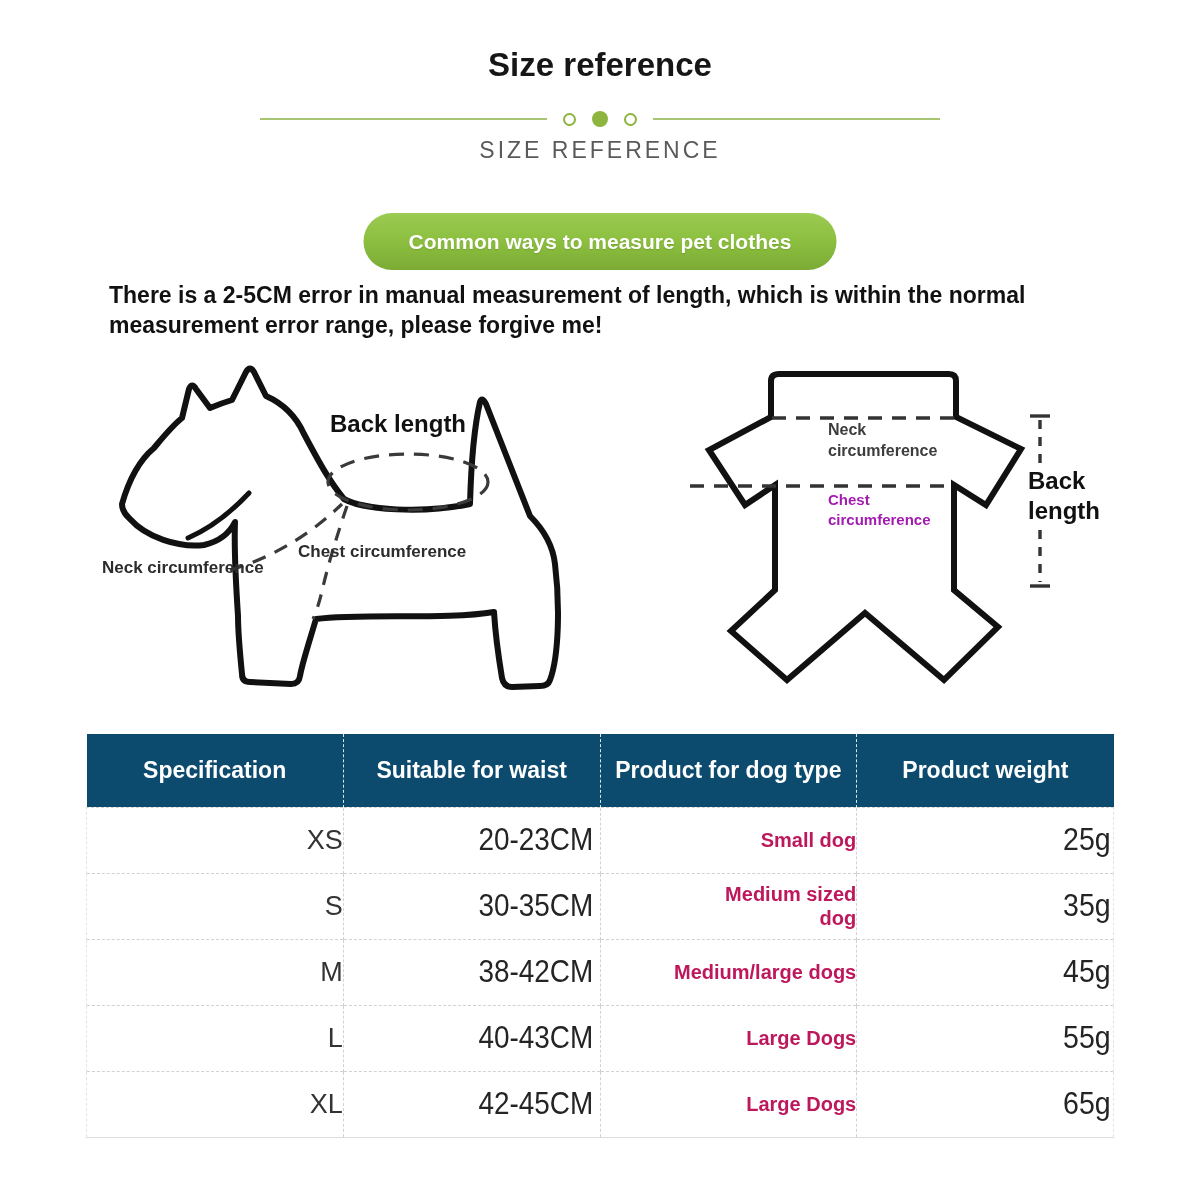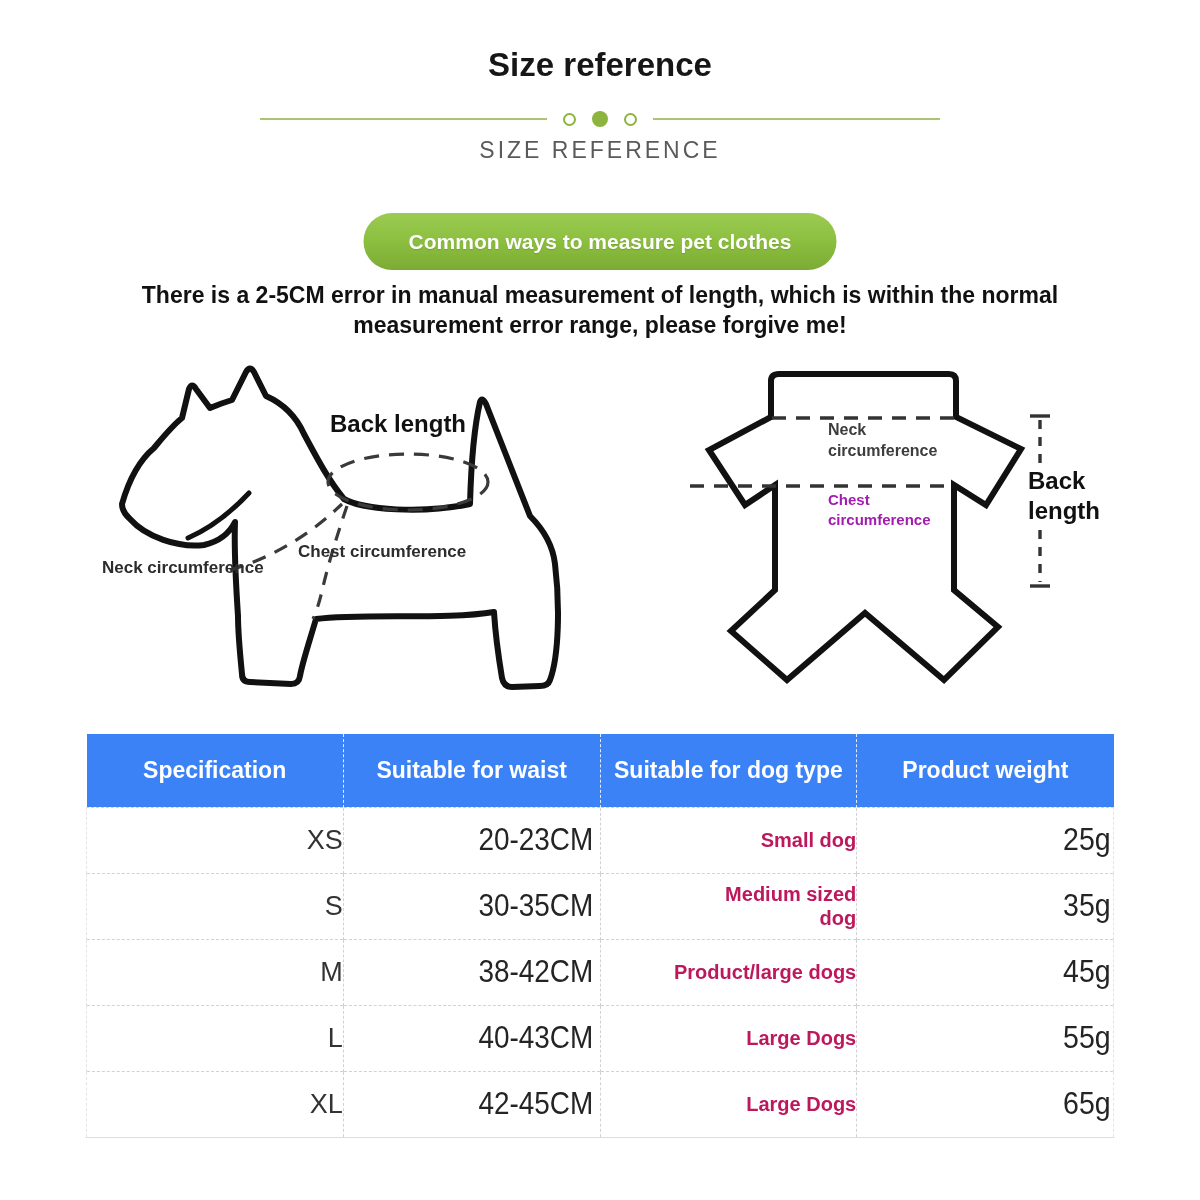--- a/index.html
+++ b/index.html
@@ -36,22 +36,22 @@
   .pill {
     position:absolute; top:195px; left:50%; transform:translateX(-50%);
     min-width:473px; height:57px; padding:0 44px;
     border-radius:29px;
     background:linear-gradient(180deg,#9bcb51 0%, #8abd3e 55%, #7cab35 100%);
     color:#ffffff; font-size:21px; font-weight:700;
     display:flex; align-items:center; justify-content:center;
     text-shadow:0 1px 1px rgba(90,120,30,.35);
   }
   .disclaimer {
-    position:absolute; top:262px; left:100px; width:1000px;
-    text-align:center; font-size:23px; font-weight:700; line-height:1.32;
+    position:absolute; top:262px; left:109px; width:1000px;
+    font-size:23px; font-weight:700; line-height:1.32;
     color:#111111;
   }
 
   
   .diagram { position:absolute; }
   .dog-diagram { top:338px; left:92px; width:510px; height:350px; }
   .garment-diagram { top:342px; left:688px; width:440px; height:330px; }
   .diagram svg { position:absolute; top:0; left:0; }
   .diag-label { position:absolute; font-weight:700; color:#2c2c2c; }
   .lbl-dog-back    { top:54px;  left:238px; font-size:24px; color:#111; }
@@ -61,21 +61,21 @@
   .lbl-gar-chest   { top:130px; left:140px; font-size:15px; line-height:1.35; width:150px; color:#a21caf; }
   .lbl-gar-back    { top:106px; left:340px; font-size:24px; line-height:1.25; width:105px; color:#111; }
   .wrap2 { white-space:pre-line; }
 
   
   .size-table {
     position:absolute; top:716px; left:86px; width:1028px;
     border-collapse:collapse; table-layout:fixed;
   }
   .size-table th {
-    background:#3b82f6; color:#ffffff; font-size:23px; font-weight:700;
+    background:#0c4a6e; color:#ffffff; font-size:23px; font-weight:700;
     height:73px; text-align:center; vertical-align:middle;
     border-right:1px dashed rgba(255,255,255,.85);
   }
   .size-table th:last-child { border-right:none; }
   .size-table td {
     height:66px; text-align:right; vertical-align:middle;
     border-top:1px dashed #d2d2d2; border-right:1px dashed #d2d2d2;
     background:#ffffff;
   }
   .size-table td:last-child { border-right:1px dashed #e4e4e4; }
@@ -176,42 +176,42 @@
 circumference</div>
     <div class="diag-label lbl-gar-back wrap2">Back
 length</div>
   </div>
 
   <table class="size-table">
     <thead>
       <tr>
         <th>Specification</th>
         <th>Suitable for waist</th>
-        <th>Suitable for dog type</th>
+        <th>Product for dog type</th>
         <th>Product weight</th>
       </tr>
     </thead>
     <tbody>
       <tr>
         <td class="cell-spec">XS</td>
         <td class="cell-waist"><span>20-23CM</span></td>
         <td class="cell-dog">Small dog</td>
         <td class="cell-weight"><span>25g</span></td>
       </tr>
       <tr>
         <td class="cell-spec">S</td>
         <td class="cell-waist"><span>30-35CM</span></td>
         <td class="cell-dog">Medium sized
 dog</td>
         <td class="cell-weight"><span>35g</span></td>
       </tr>
       <tr>
         <td class="cell-spec">M</td>
         <td class="cell-waist"><span>38-42CM</span></td>
-        <td class="cell-dog">Product/large dogs</td>
+        <td class="cell-dog">Medium/large dogs</td>
         <td class="cell-weight"><span>45g</span></td>
       </tr>
       <tr>
         <td class="cell-spec">L</td>
         <td class="cell-waist"><span>40-43CM</span></td>
         <td class="cell-dog">Large Dogs</td>
         <td class="cell-weight"><span>55g</span></td>
       </tr>
       <tr>
         <td class="cell-spec">XL</td>

